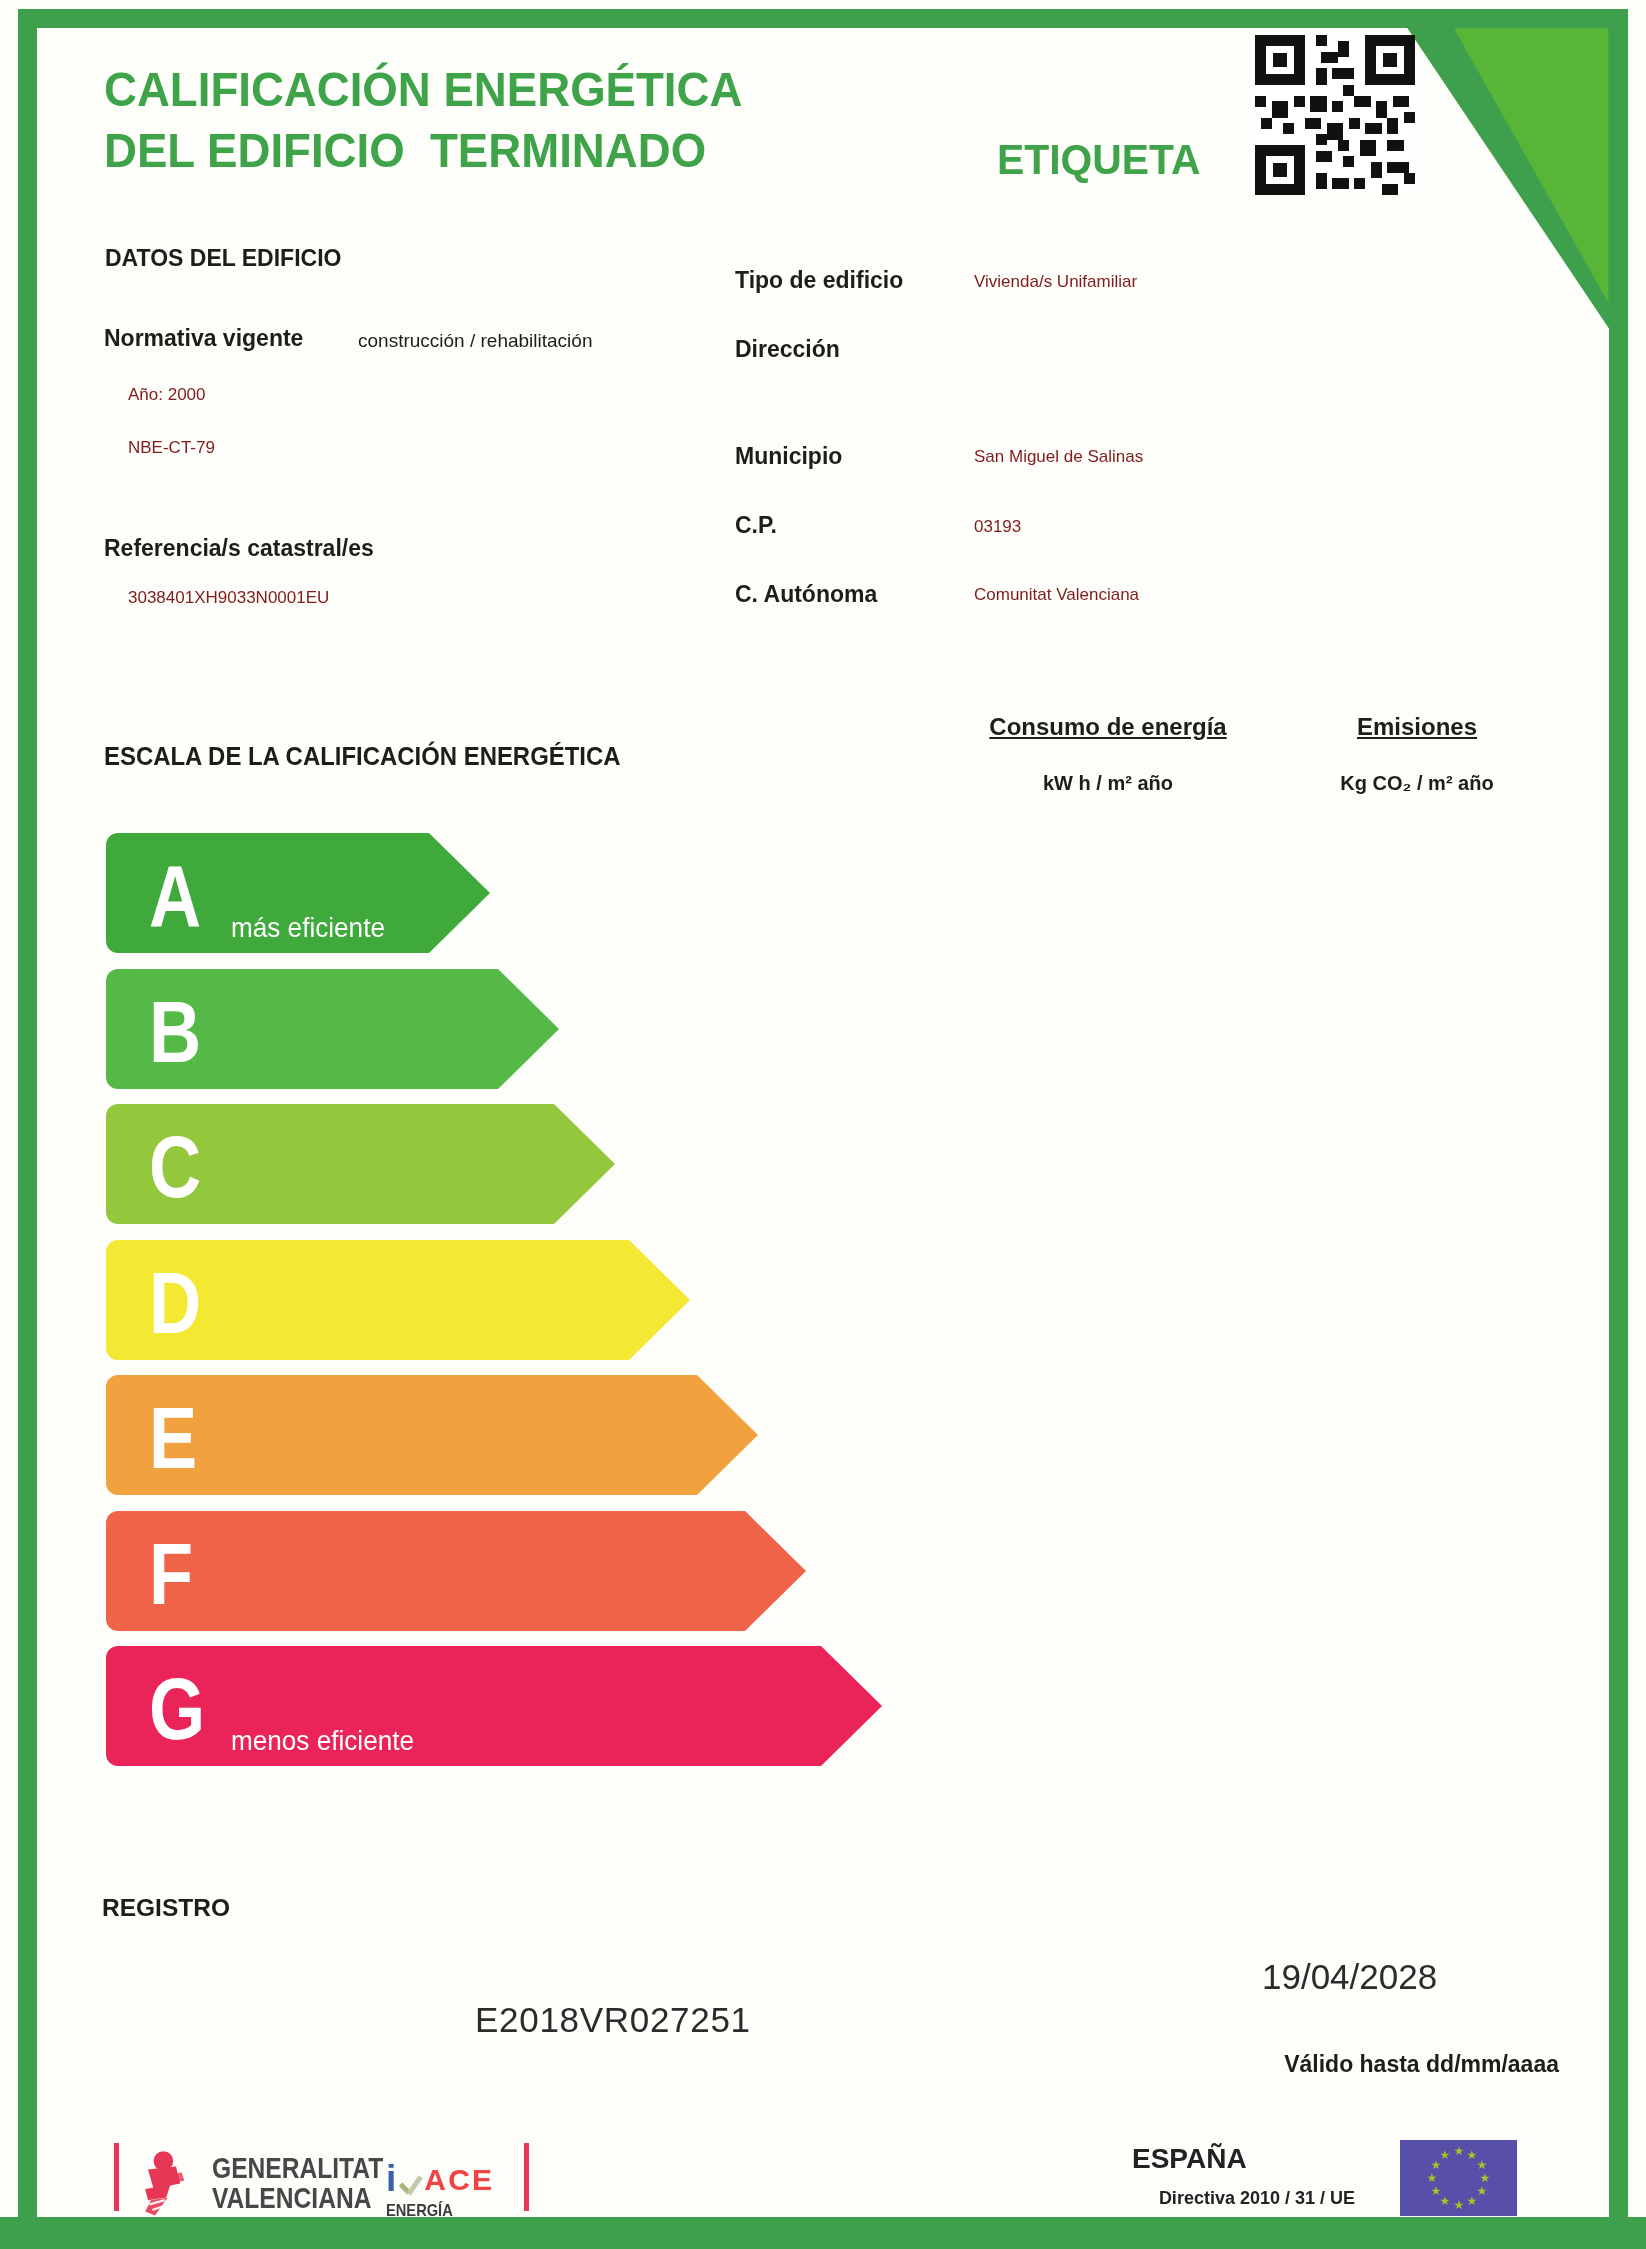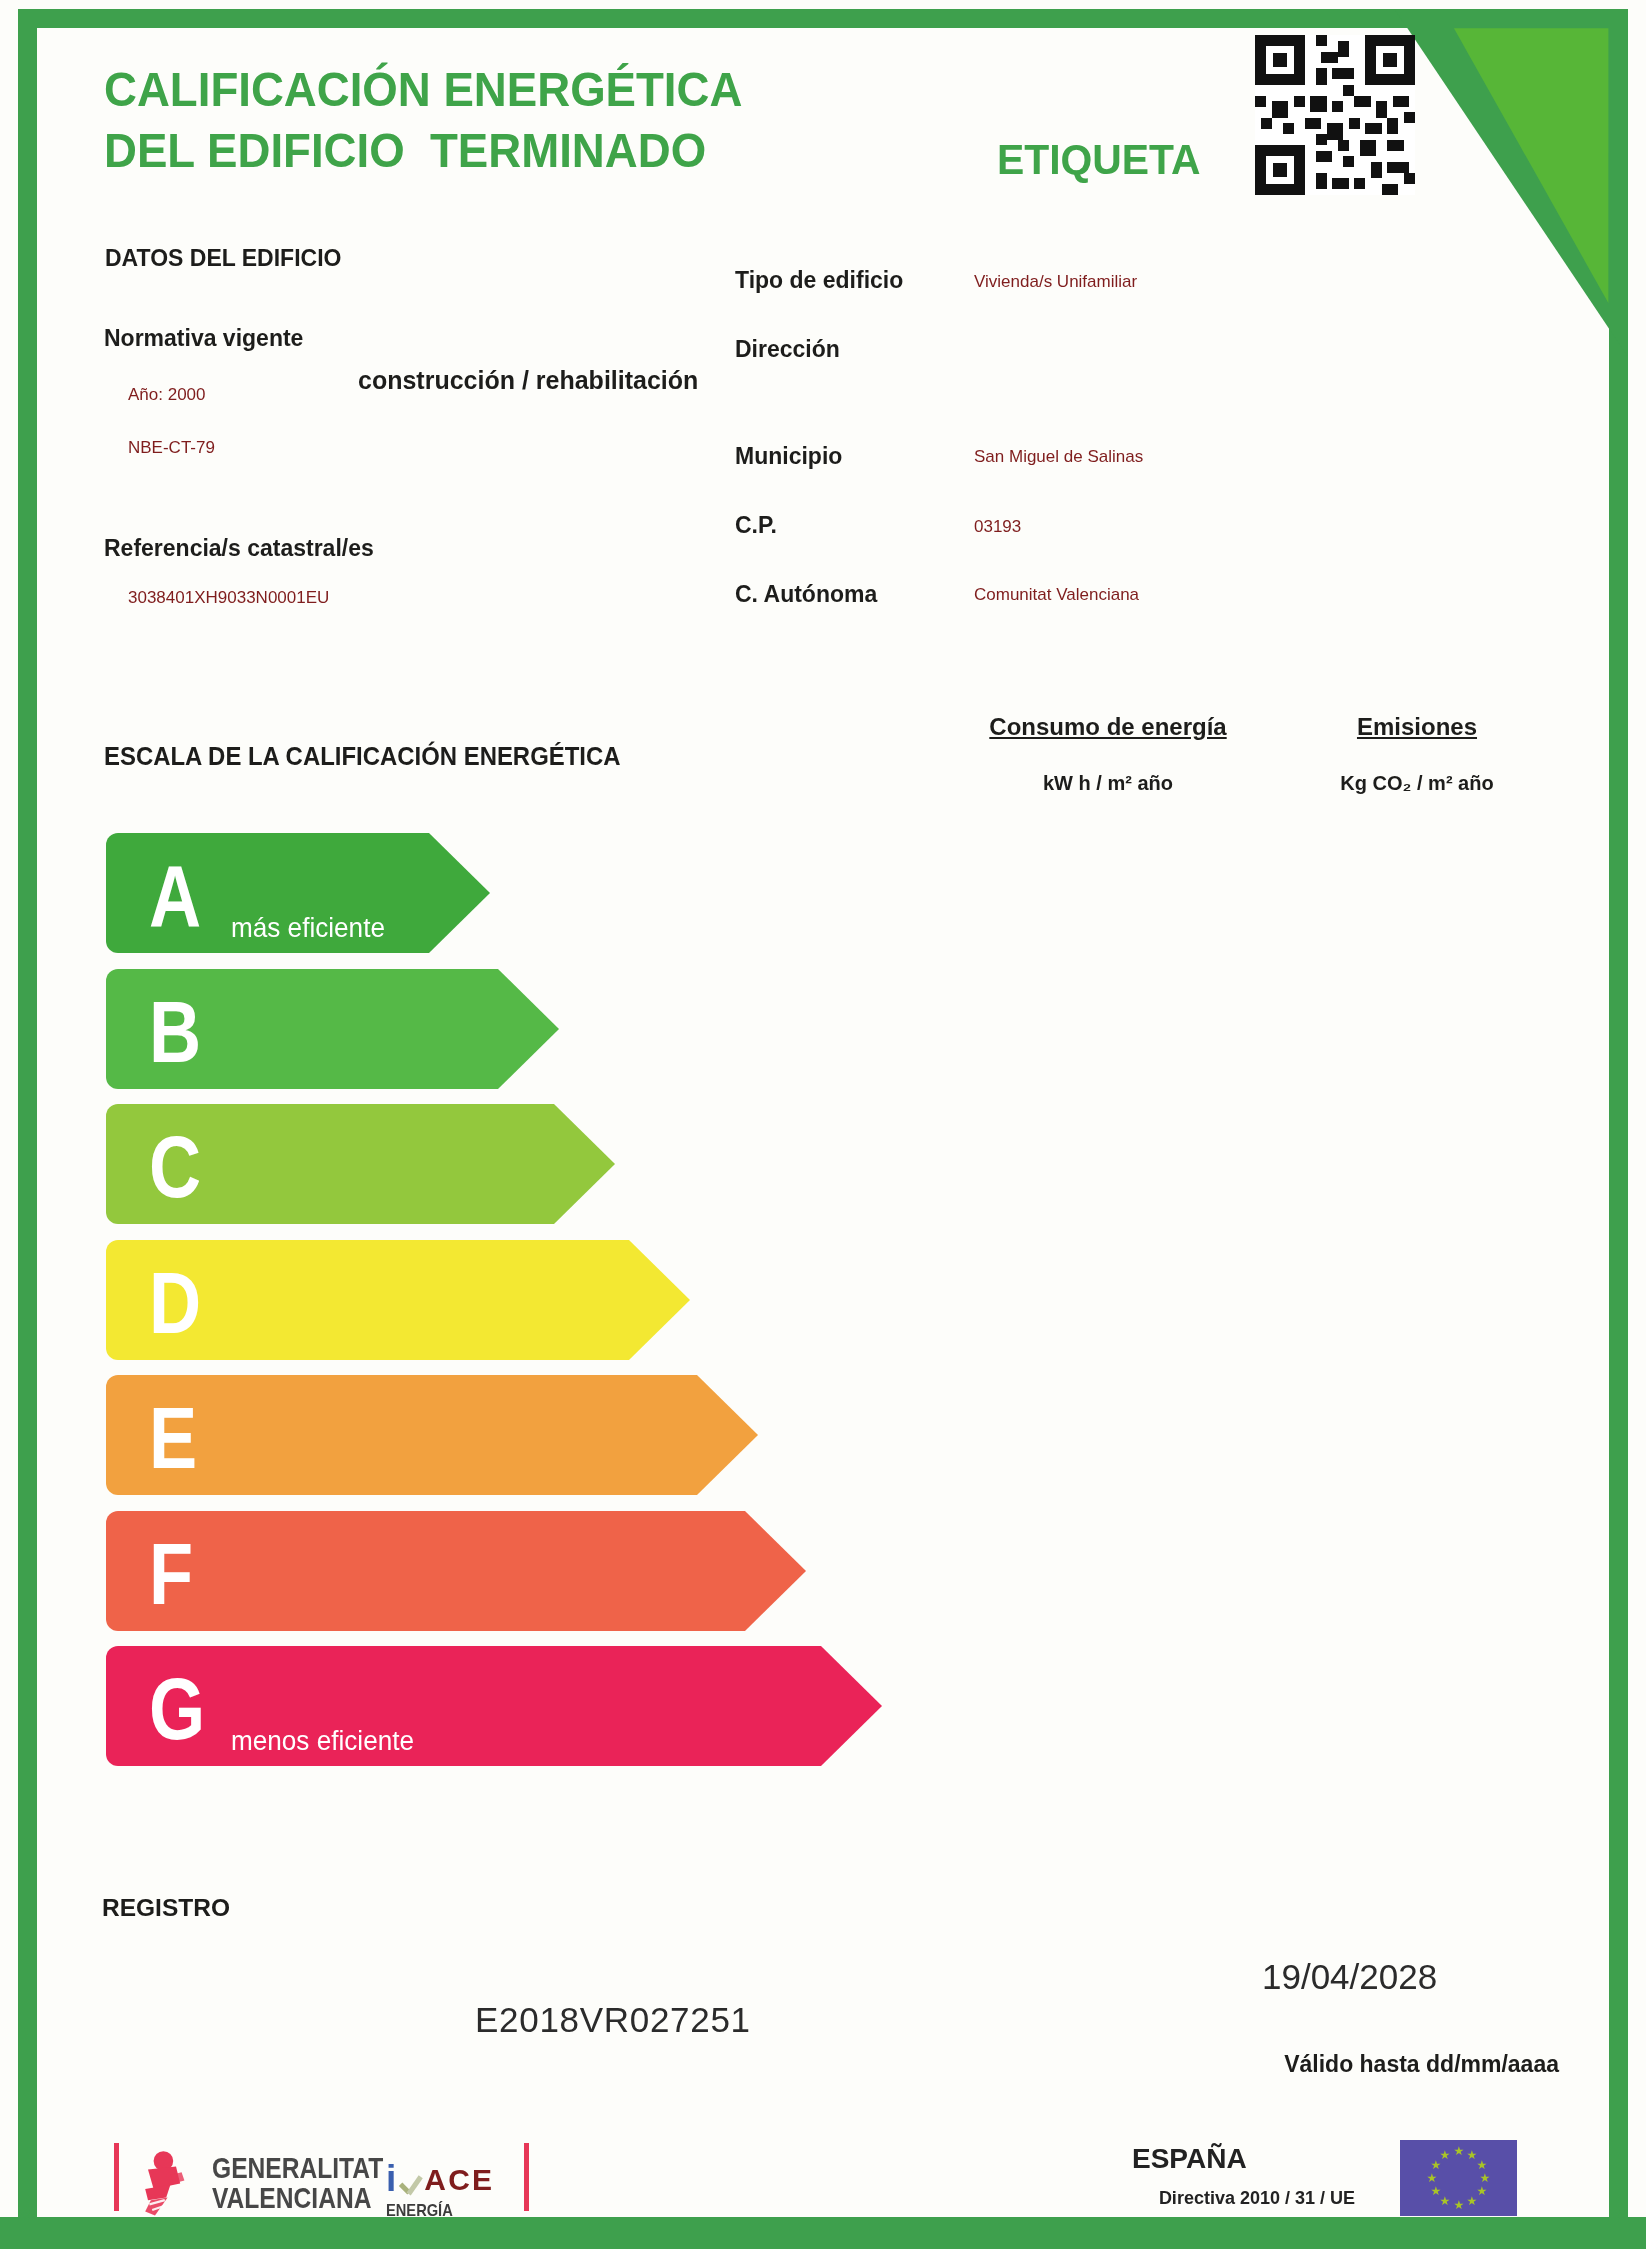--- a/index.html
+++ b/index.html
@@ -22,21 +22,21 @@
   .title-line { position:absolute; left:104px; font-weight:bold; color:#3FA449;
     font-size:48px; letter-spacing:0px; transform:scaleX(0.95); transform-origin:left top; white-space:pre; }
   .title-1 { top:62px; }
   .title-2 { top:123px; }
   .etiqueta { position:absolute; left:997px; top:135px; font-weight:bold; color:#3FA449; font-size:43px; transform:scaleX(0.95); transform-origin:left top; }
   .qr { position:absolute; left:1255px; top:34px; width:160px; height:162px; }
 
   
   .lbl  { position:absolute; font-weight:bold; font-size:23px; color:#1d1d1b; white-space:pre; }
   .val  { position:absolute; font-size:17px; color:#7f1d1d; white-space:pre; }
-  .note { position:absolute; font-weight:bold; font-size:25px; color:#1d1d1b;margin-top:36px; }
+  .note { position:absolute; font-weight:normal; font-size:19px; color:#1d1d1b; }
 
   
   .scale-title { position:absolute; left:104px; top:741px; font-weight:bold; font-size:26px; transform:scaleX(0.92); transform-origin:left top; }
   .col-head { position:absolute; width:312px; text-align:center; font-weight:bold; font-size:24px;text-decoration:underline; }
   .col-units { position:absolute; width:312px; text-align:center; font-weight:bold; font-size:20px; }
   .consumo-head { left:952px; top:713px; }
   .consumo-units{ left:952px; top:772px; }
   .emis-head    { left:1261px; top:713px; }
   .emis-units   { left:1261px; top:772px; }
 
@@ -77,21 +77,21 @@
   .bar-1 { left:114px; } .bar-2 { left:524px; }
   .gv-emblem { position:absolute; left:134px; top:2147px; width:70px; height:70px; }
   .gv-text { position:absolute; left:212px; top:2153px; color:#474747; font-weight:bold;
     font-size:30px; line-height:30px; transform:scaleX(0.82); transform-origin:left top; letter-spacing:0px; }
   .ivace { position:absolute; left:386px; top:2159px; }
   .ivace .row { display:flex; align-items:flex-end; height:36px; }
   .iv-i { color:#3a5fae; font-weight:bold; font-size:37px; line-height:33px; }
   .iv-check { position:relative; width:25px; height:30px; margin:0 1.5px; }
   .iv-check:before { content:""; position:absolute; left:1.5px; bottom:4.5px; width:12px; height:4.5px; background:#a9b27c; transform:rotate(45deg); }
   .iv-check:after  { content:""; position:absolute; left:6px; bottom:7.4px; width:21px; height:4.5px; background:#c3c9a8; transform:rotate(-55deg); }
-  .iv-ace { color:#7f1d1d; font-weight:bold; font-size:30px; letter-spacing:2.2px; line-height:30px; }
+  .iv-ace { color:#ef4444; font-weight:bold; font-size:30px; letter-spacing:2.2px; line-height:30px; }
   .iv-sub { margin-top:6px; font-weight:bold; font-size:16.3px; color:#3c3c3c; transform:scaleX(0.9); transform-origin:left top; }
   .espana { position:absolute; left:1132px; top:2143px; width:163px; text-align:left; font-weight:bold; font-size:28px; color:#222; }
   .directiva { position:absolute; left:995px; top:2188px; width:360px; text-align:right; font-weight:bold; font-size:18px; color:#222; }
   .eu-flag { position:absolute; left:1400px; top:2140px; width:117px; height:76px; background:#584fa8; }
   .eu-flag .star { position:absolute; color:#a9c427; font-size:12px; line-height:12px; transform:translate(-50%,-50%); }
 </style>
 </head>
 <body>
 
 <div class="page">

